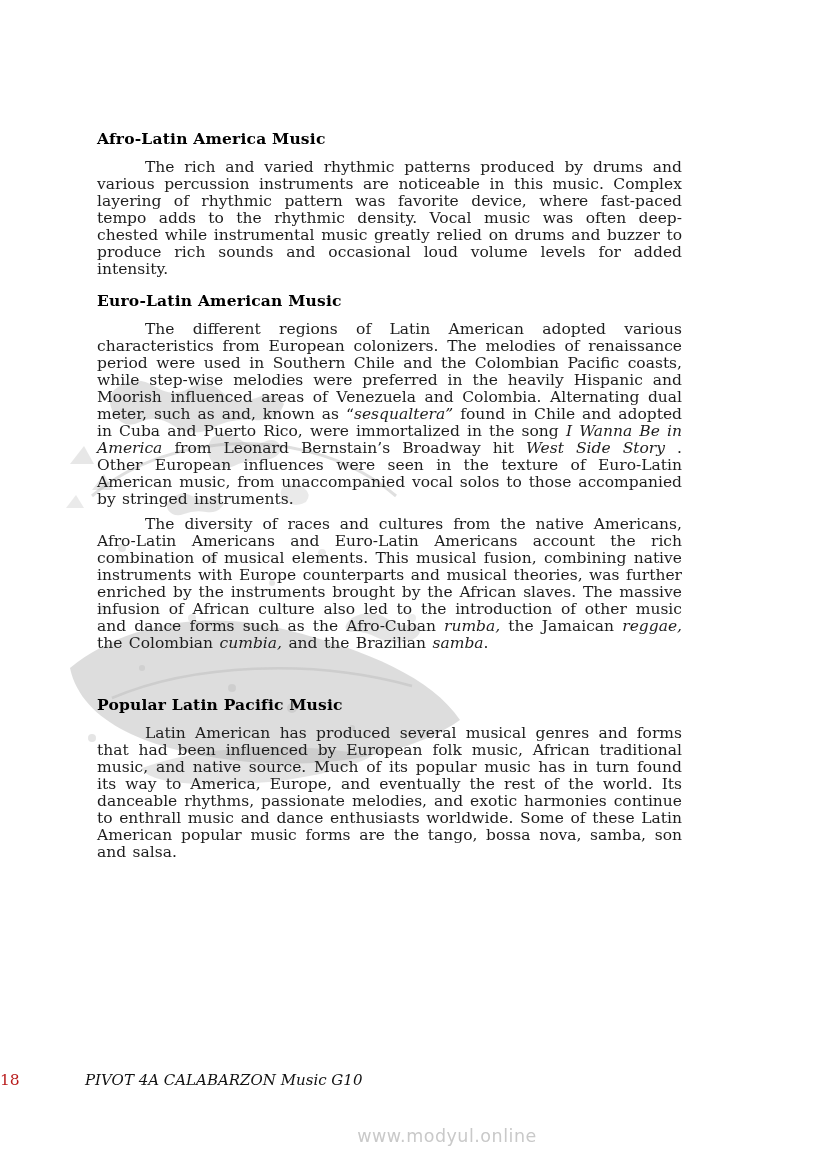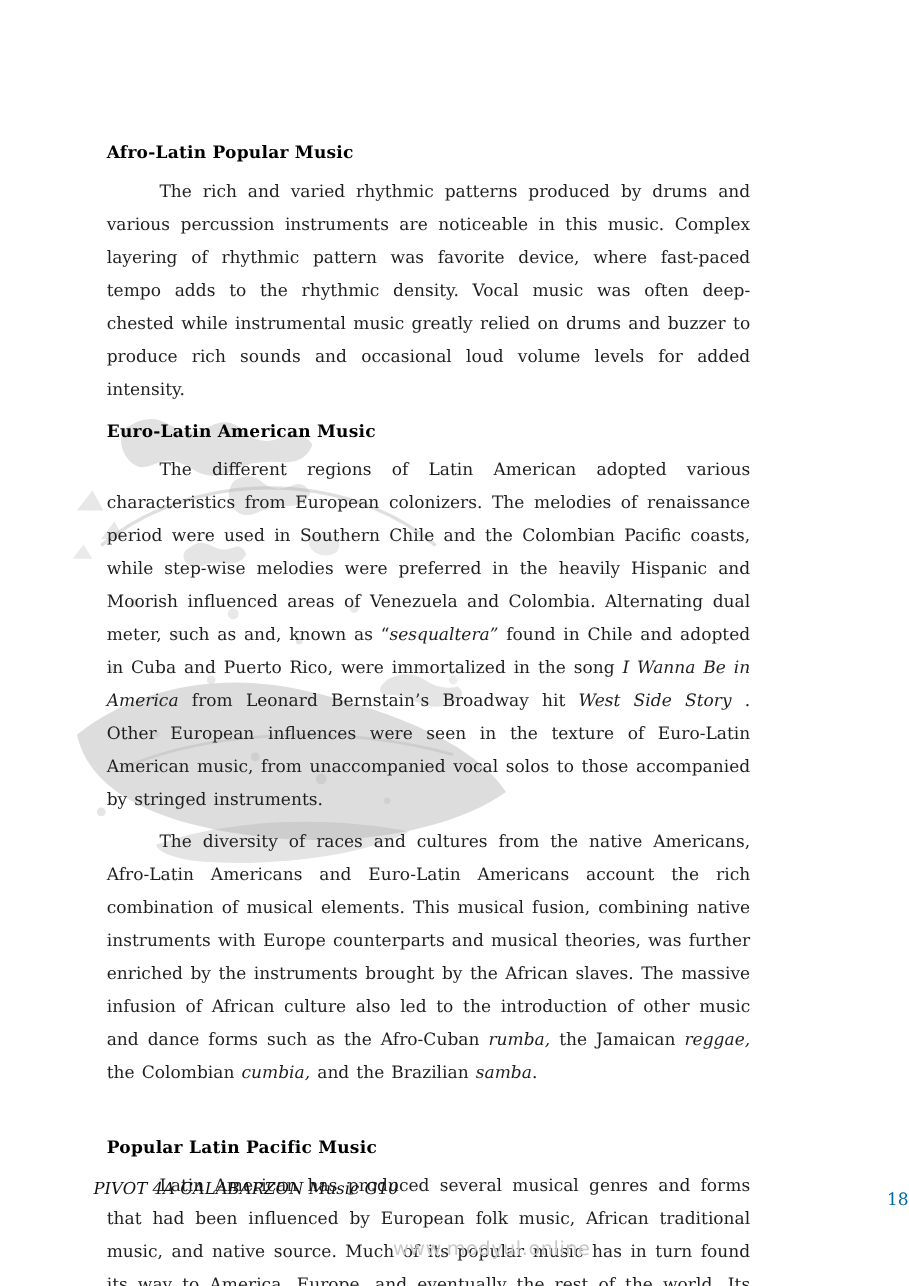--- a/index.html
+++ b/index.html
@@ -20,39 +20,39 @@
     position:absolute; left:97px; top:128px; width:585px;
     z-index:2;
   }
   .content section h2 {
     font-size:15.5px; font-weight:bold; color:#000;
     margin:12px 0 9px 0; line-height:22px;
     letter-spacing:0.2px;
   }
   .content section:first-of-type h2 { margin-top:0; }
   .content p {
-    font-size:15.5px; line-height:30px;
+    font-size:15.5px; line-height:17px;
     text-align:justify; text-align-last:left;
     text-indent:48px;
     margin:0 0 8px 0;
     word-spacing:1.5px;
   }
   .content em { font-style:italic; }
   .section-gap { margin-top:42px; }
   .footer {
     position:absolute; top:1071px; left:0; width:812px; height:22px;
     z-index:2;
   }
   .footer .book-ref {
     position:absolute; left:85px;
     font-style:italic; font-size:15px; color:#111;
   }
   .footer .page-num {
-    position:absolute; left:0; width:826px; text-align:right;
-    font-size:15.5px; color:#0369a1;margin-top:10px;
+    position:absolute; left:0; width:826px; text-align:left;
+    font-size:15.5px; color:#b91c1c;
   }
   .site-watermark {
     position:absolute; top:1126px; left:0; width:826px;
     text-align:center;
     font-family:"DejaVu Sans", sans-serif;
     font-size:17.5px; color:#c9c9c9; letter-spacing:0.5px;
     z-index:2;
     padding-left:34px;
   }
 </style>
@@ -88,21 +88,21 @@
       <circle cx="240" cy="340" r="5" opacity="0.28"></circle>
       <circle cx="300" cy="360" r="3" opacity="0.26"></circle>
       <circle cx="180" cy="320" r="4" opacity="0.28"></circle>
       <circle cx="90" cy="300" r="3" opacity="0.26"></circle>
     </g>
   </svg>
 
   <div class="content">
 
     <section>
-      <h2>Afro-Latin Popular Music</h2>
+      <h2>Afro-Latin America Music</h2>
       <div>
           <p><span>The rich and varied rhythmic patterns produced by drums and various percussion instruments are noticeable in this music. Complex layering of rhythmic pattern was favorite device, where fast-paced tempo adds to the rhythmic density. Vocal music was often deep-chested while instrumental music greatly relied on drums and buzzer to produce rich sounds and occasional loud volume levels for added intensity.</span></p>
         </div>
     </section>
 
     <section>
       <h2>Euro-Latin American Music</h2>
       <div>
           <p><span>The different regions of Latin American adopted various characteristics from European colonizers. The melodies of renaissance period were used in Southern Chile and the Colombian Pacific coasts, while step-wise melodies were preferred in the heavily Hispanic and Moorish influenced areas of Venezuela and Colombia. Alternating dual meter, such as and, known as “</span><em>sesqualtera”</em><span> found in Chile and adopted in Cuba and Puerto Rico, were immortalized in the song </span><em>I Wanna Be in America</em><span> from Leonard Bernstain’s Broadway hit </span><em>West Side Story</em><span> . Other European influences were seen in the texture of Euro-Latin American music, from unaccompanied vocal solos to those accompanied by stringed instruments.</span></p>
         </div>

